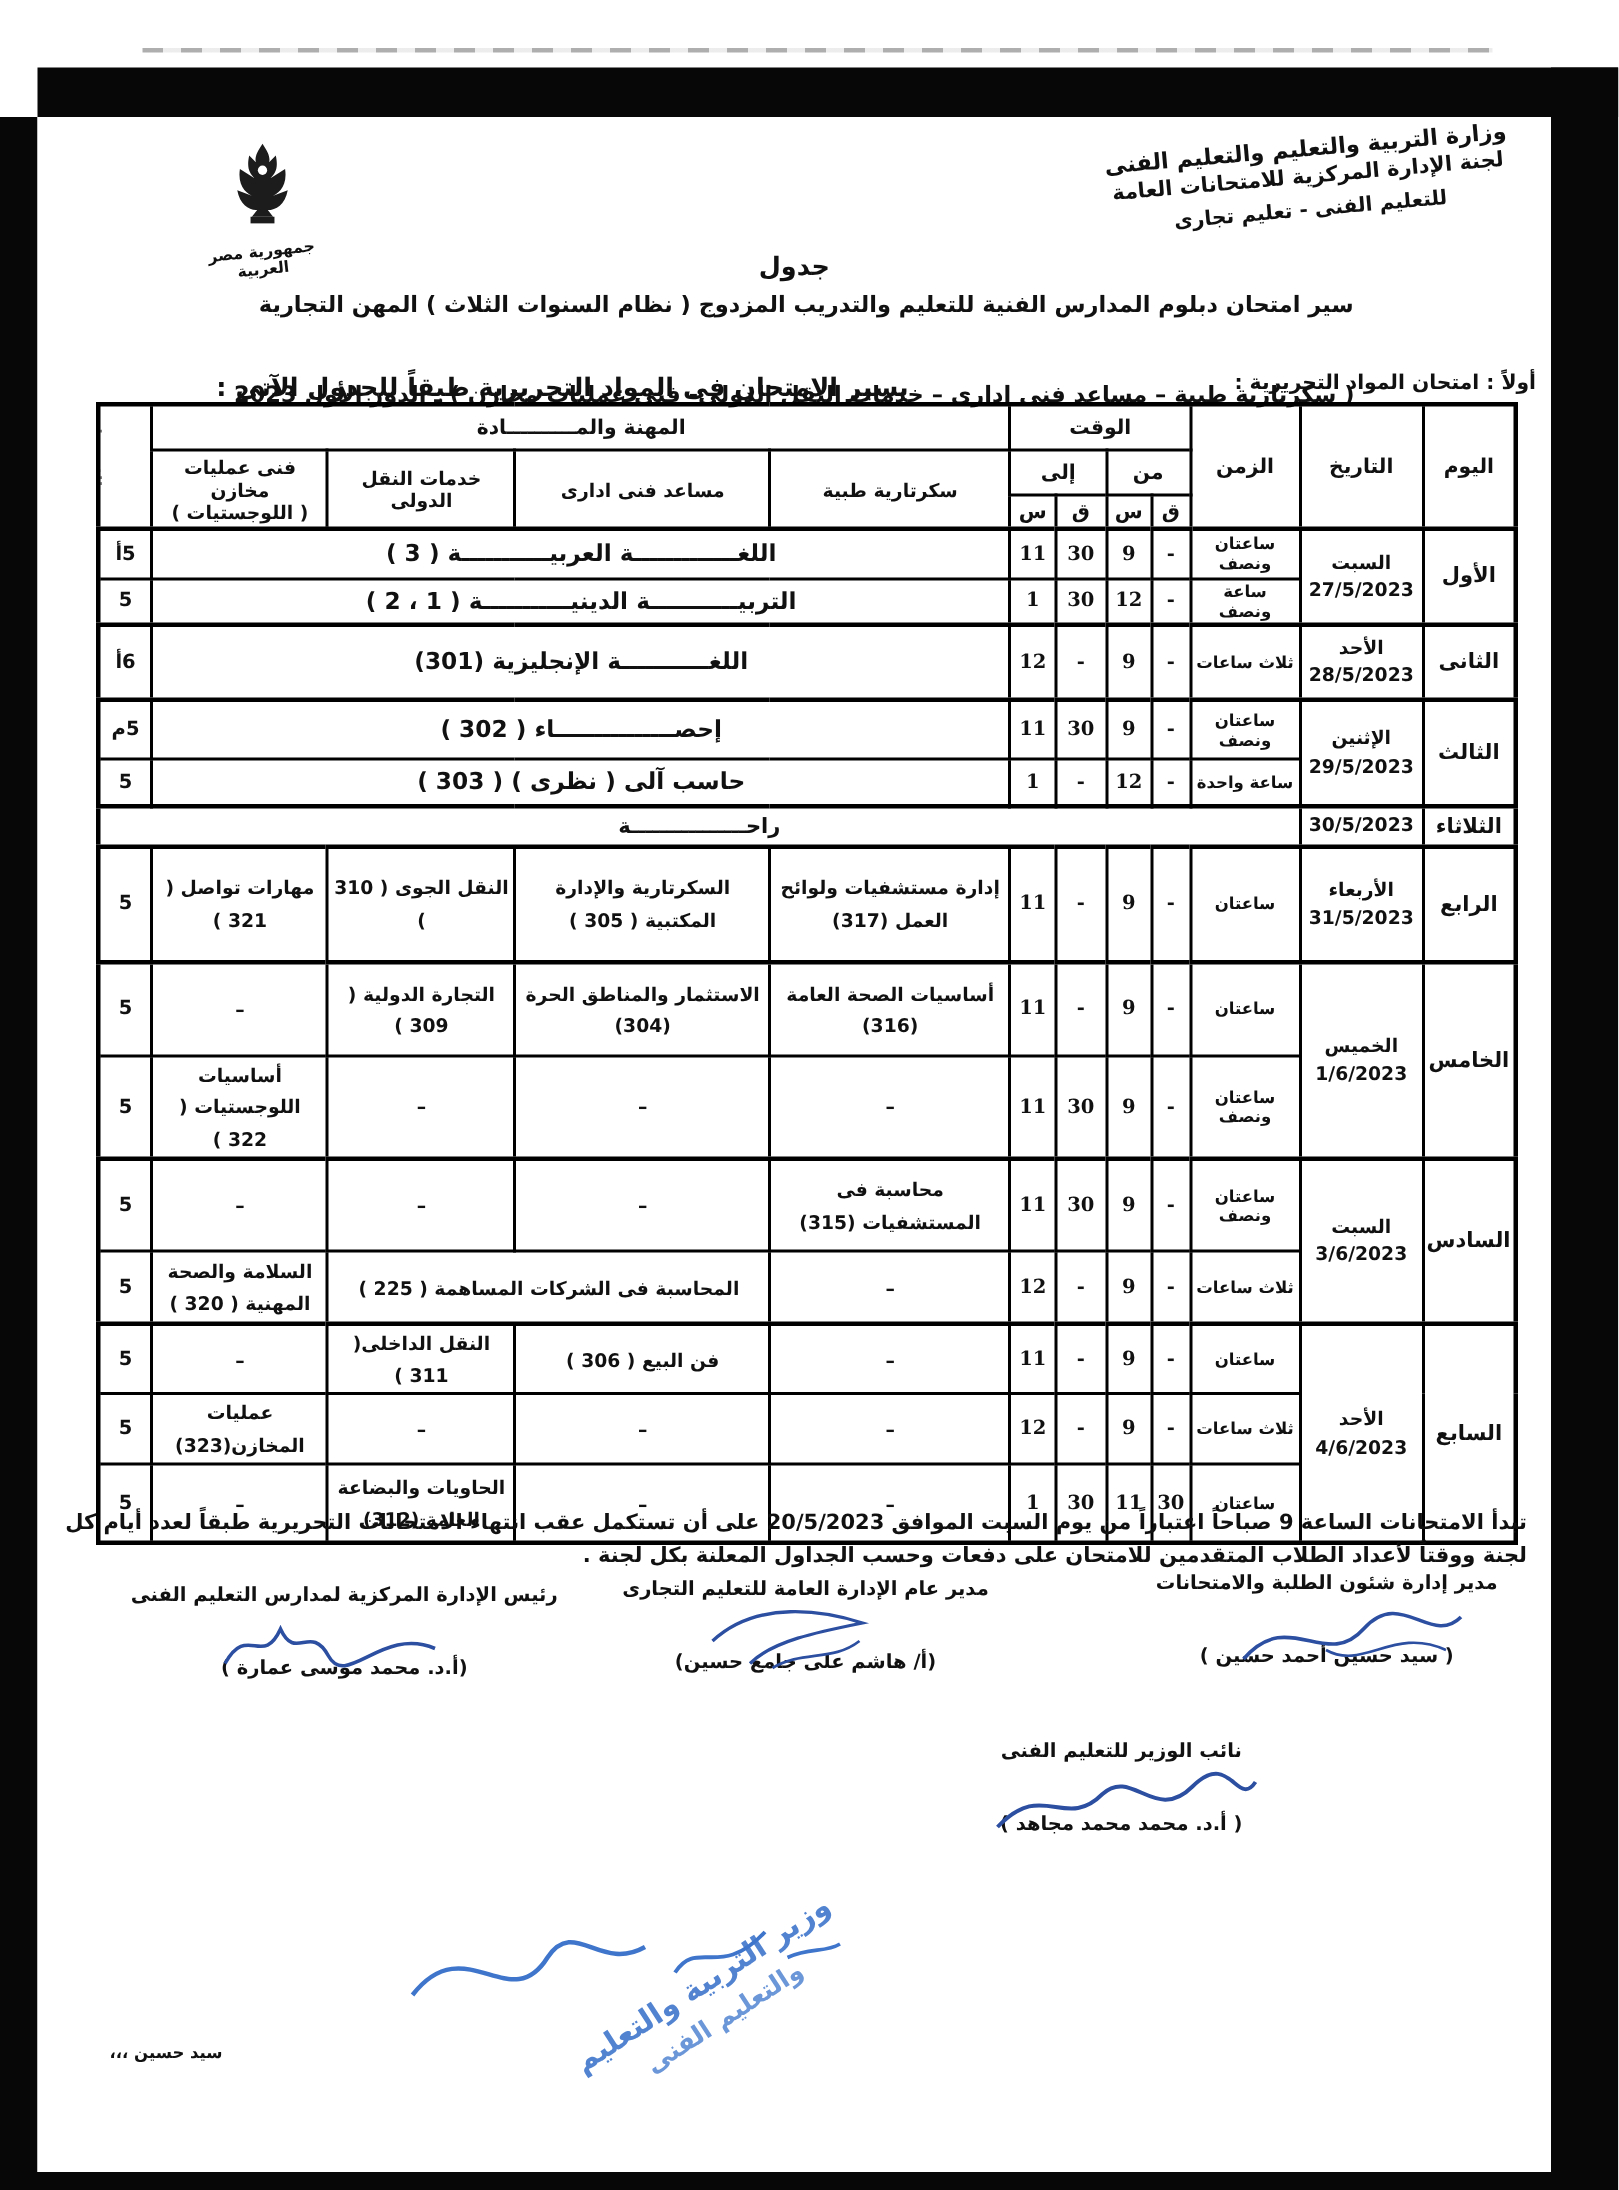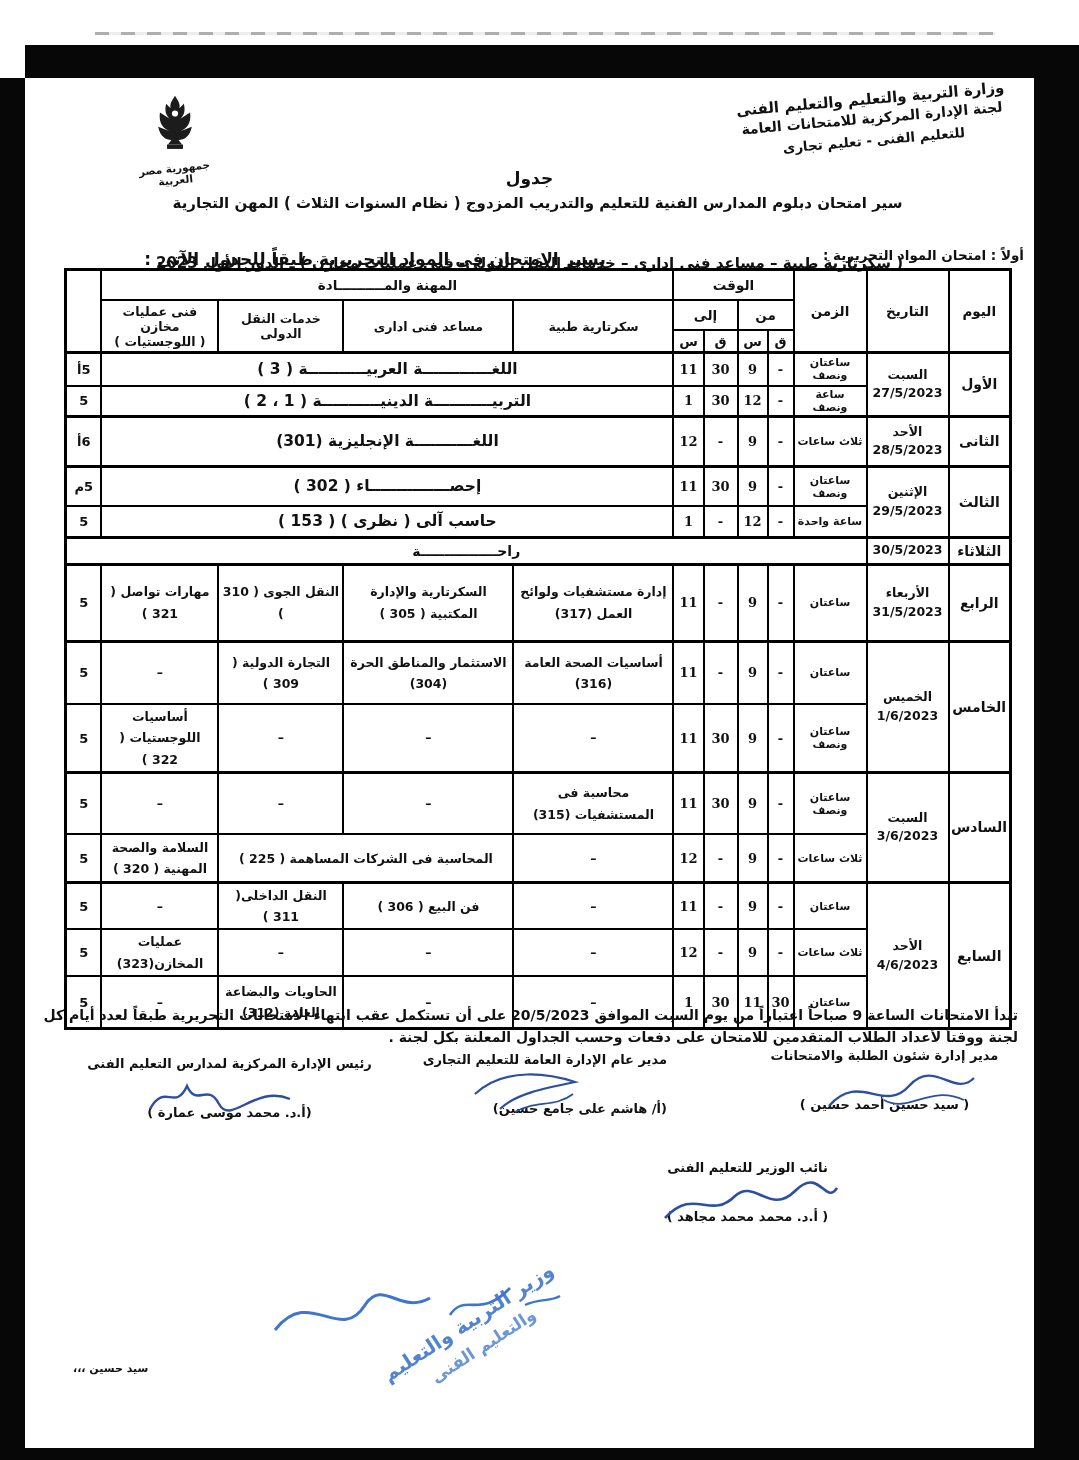--- a/index.html
+++ b/index.html
@@ -61,21 +61,21 @@
 
   
   .sec-foot{position:absolute;top:892px;left:0;right:0;height:478px;font-weight:bold;}
   .second-line{position:absolute;top:8px;right:16px;font-size:13.5px;}
   .second-line .u{text-decoration:underline;}
   .para{position:absolute;top:34px;right:16px;left:12px;font-size:14px;line-height:1.6;text-align:right;}
   .sig{position:absolute;text-align:center;}
   .sig .s-title{font-size:13px;}
   .sig .s-name{font-size:13px;margin-top:34px;}
   .sig1{top:78px;right:22px;width:255px;}
-  .sig2{top:82px;left:382px;width:260px;text-align:right;}
+  .sig2{top:82px;left:382px;width:260px;}
   .sig3{top:86px;left:62px;width:285px;}
   .sig4{top:190px;left:600px;width:245px;}
   .approve{position:absolute;top:218px;left:255px;width:300px;text-align:center;}
   .approve .a-label{font-size:14px;}
   .approve .a-title{font-size:14px;margin-top:4px;}
   .approve .a-name{font-size:13.5px;margin-top:28px;}
   .squig{position:absolute;pointer-events:none;}
   .sq1{top:96px;right:50px;} .sq2{top:94px;left:430px;} .sq3{top:104px;left:110px;}
   .sq4{top:206px;left:630px;}
   .stamp-sig{top:300px;left:230px;}
@@ -204,21 +204,21 @@
               <td class="c-time">11</td>
               <td colspan="4" class="c-subject">إحصـــــــــــــــاء ( 302 )</td>
               <td class="c-form">5م</td>
             </tr>
             <tr>
               <td class="c-duration">ساعة واحدة</td>
               <td class="c-time">-</td>
               <td class="c-time">12</td>
               <td class="c-time">-</td>
               <td class="c-time">1</td>
-              <td colspan="4" class="c-subject">حاسب آلى ( نظرى ) ( 153 )</td>
+              <td colspan="4" class="c-subject">حاسب آلى ( نظرى ) ( 303 )</td>
               <td class="c-form">5</td>
             </tr>
             <tr class="g">
               <td class="c-day">الثلاثاء</td>
               <td class="c-date">30/5/2023</td>
               <td colspan="10" class="c-rest">راحــــــــــــــــة</td>
             </tr>
             <tr class="g">
               <td class="c-day">الرابع</td>
               <td class="c-date">الأربعاء

